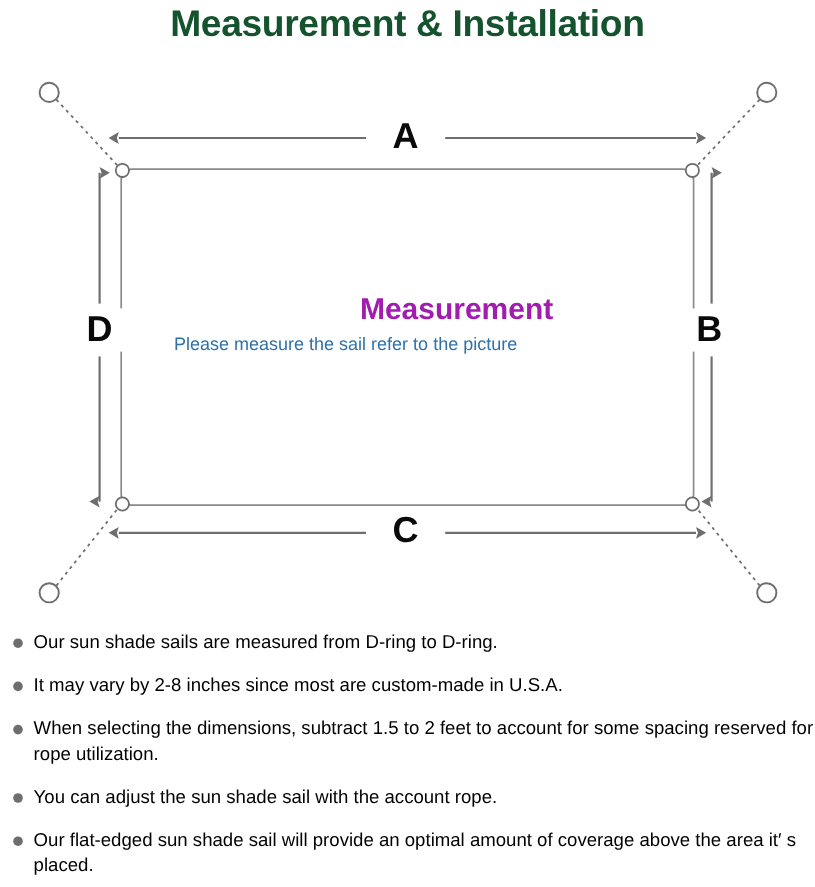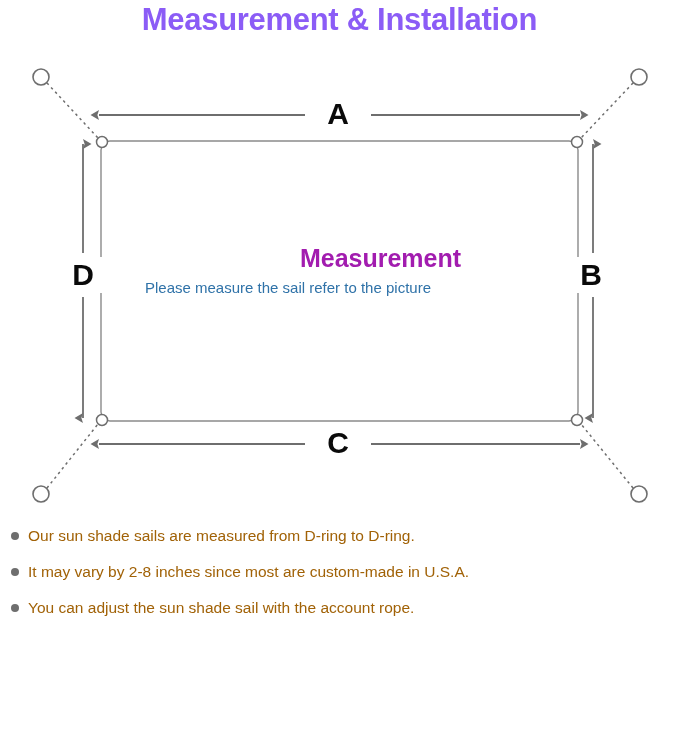--- a/index.html
+++ b/index.html
@@ -20,21 +20,21 @@
     position: absolute;
     left: 0;
     top: 0;
     width: 679px;
     height: 40px;
     line-height: 40px;
     text-align: center;
     font-size: 31px;
     font-weight: bold;
     letter-spacing: -0.3px;
-    color: #8b5cf6;
+    color: #14532d;
     white-space: nowrap;
   }
 
   
   #diagram {
     position: absolute;
     left: 0;
     top: 44px;
     width: 679px;
     height: 470px;
@@ -87,21 +87,21 @@
     left: 0;
     top: 525px;
     width: 679px;
   }
   .note {
     position: relative;
     padding-left: 28px;
     margin-bottom: 15px;
     font-size: 15.5px;
     line-height: 21px;
-    color: #a16207;
+    color: #000000;
   }
   .note .bullet {
     position: absolute;
     left: 11px;
     top: 7px;
     width: 8px;
     height: 8px;
     border-radius: 50%;
     background: #6e6e6e;
   }
@@ -181,15 +181,23 @@
   <div class="note">
     <span class="bullet"></span>
     <span>Our sun shade sails are measured from D-ring to D-ring.</span>
   </div>
   <div class="note">
     <span class="bullet"></span>
     <span>It may vary by 2-8 inches since most are custom-made in U.S.A.</span>
   </div>
   <div class="note">
     <span class="bullet"></span>
+    <span>When selecting the dimensions, subtract 1.5 to 2 feet to account for some spacing reserved for rope utilization.</span>
+  </div>
+  <div class="note">
+    <span class="bullet"></span>
     <span>You can adjust the sun shade sail with the account rope.</span>
   </div>
+  <div class="note">
+    <span class="bullet"></span>
+    <span>Our flat-edged sun shade sail will provide an optimal amount of coverage above the area it′ s placed.</span>
+  </div>
 </div>
 
 </body></html>

